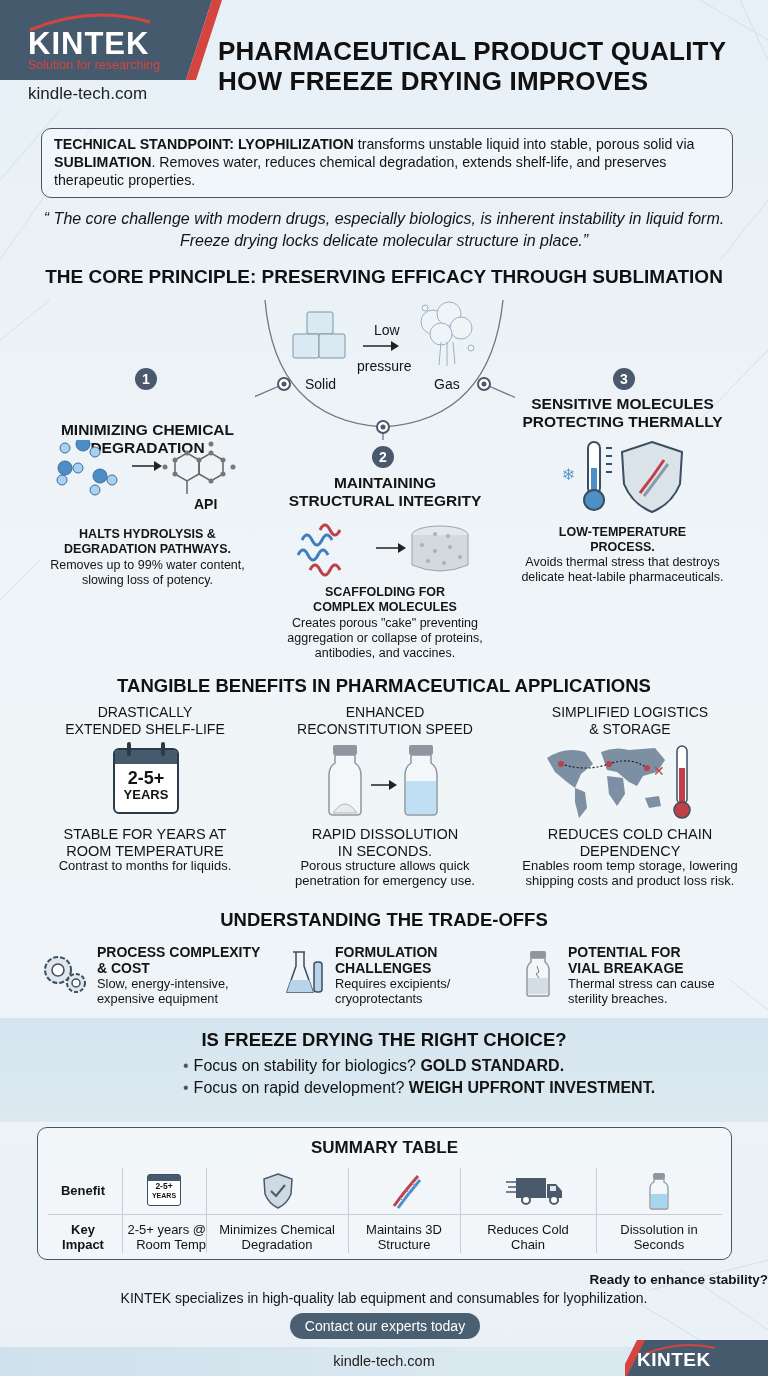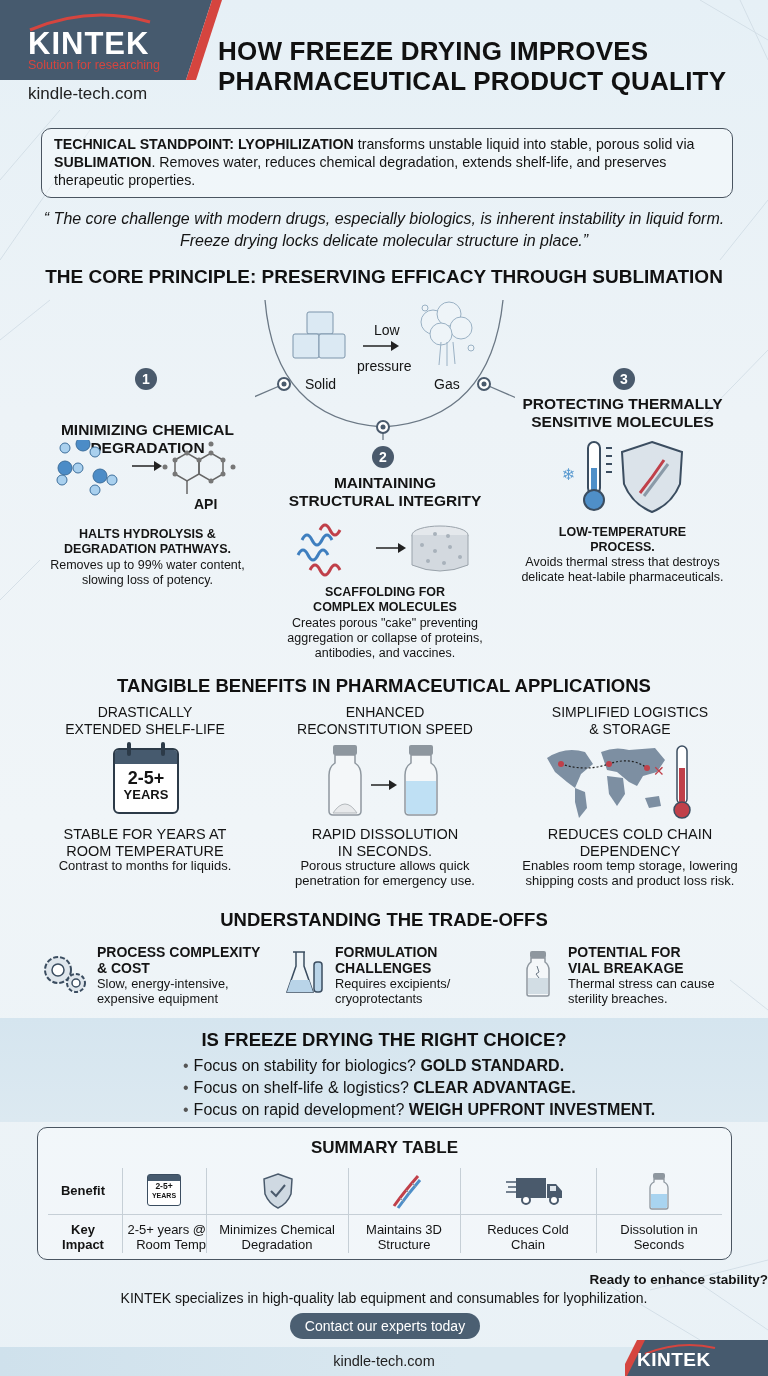--- a/index.html
+++ b/index.html
@@ -90,22 +90,22 @@
 <div class="header">
   <svg class="abs" style="left:0;top:0" width="230" height="80" viewBox="0 0 230 80">
     <polygon points="0,0 212,0 186,80 0,80" fill="#465a6e"></polygon>
     <polygon points="212,0 222,0 196,80 186,80" fill="#d5453f"></polygon>
     <path d="M30,30 Q90,5 150,22" stroke="#d5453f" stroke-width="3" fill="none"></path>
   </svg>
   <div class="logo-text">KINTEK</div>
   <div class="logo-sub">Solution for researching</div>
   <div class="logo-url">kindle-tech.com</div>
   <div class="main-title">
+    <div>PHARMACEUTICAL PRODUCT QUALITY</div>
     <div>HOW FREEZE DRYING IMPROVES</div>
-    <div>PHARMACEUTICAL PRODUCT QUALITY</div>
   </div>
 </div>
 
 <div class="stand-box">
   <b>TECHNICAL STANDPOINT: LYOPHILIZATION</b><span> transforms unstable liquid into stable, porous solid via </span><b>SUBLIMATION</b><span>. Removes water, reduces chemical degradation, extends shelf-life, and preserves therapeutic properties.</span>
 </div>
 
 <div class="quote">“ The core challenge with modern drugs, especially biologics, is inherent instability in liquid form. Freeze drying locks delicate molecular structure in place.”</div>
 
 <div class="h2" style="top:266px;font-size:19px;">THE CORE PRINCIPLE: PRESERVING EFFICACY THROUGH SUBLIMATION</div>
@@ -230,22 +230,22 @@
   <div>COMPLEX MOLECULES</div>
 </div>
 <div class="abs z1 col-desc" style="left:270px;top:616px;width:230px;">
   <div>Creates porous "cake" preventing</div>
   <div>aggregation or collapse of proteins,</div>
   <div>antibodies, and vaccines.</div>
 </div>
 
 <div class="num-badge z1" style="left:613px;top:368px;">3</div>
 <div class="abs z1 col-title" style="left:505px;top:395px;width:235px;">
+  <div>SENSITIVE MOLECULES</div>
   <div>PROTECTING THERMALLY</div>
-  <div>SENSITIVE MOLECULES</div>
 </div>
 <svg class="abs z1" style="left:560px;top:438px" width="130" height="76" viewBox="0 0 130 76">
   <text x="2" y="42" font-size="16" fill="#5a9ad0" font-family="DejaVu Sans, sans-serif">❄</text>
   <rect x="28" y="4" width="12" height="52" rx="6" fill="#fff" stroke="#3b4d60" stroke-width="2"></rect>
   <rect x="31" y="30" width="6" height="28" fill="#4f8fc8"></rect>
   <circle cx="34" cy="62" r="10" fill="#4f8fc8" stroke="#3b4d60" stroke-width="2"></circle>
   <g stroke="#3b4d60" stroke-width="2">
       <line x1="46" y1="10" x2="52" y2="10"></line>
       <line x1="46" y1="18" x2="52" y2="18"></line>
       <line x1="46" y1="26" x2="52" y2="26"></line>
@@ -375,21 +375,20 @@
   <div class="to-title">POTENTIAL FOR</div>
   <div class="to-title">VIAL BREAKAGE</div>
   <div class="to-desc">Thermal stress can cause</div>
   <div class="to-desc">sterility breaches.</div>
 </div>
 
 <div class="band"></div>
 <div class="h2" style="top:1029px;font-size:18.5px;">IS FREEZE DRYING THE RIGHT CHOICE?</div>
 <ul class="bullets">
   <li><span>Focus on stability for biologics? </span><b>GOLD STANDARD.</b></li>
-  <li><span>Focus on shelf-life &amp; logistics? </span><b>CLEAR ADVANTAGE.</b></li>
   <li><span>Focus on rapid development? </span><b>WEIGH UPFRONT INVESTMENT.</b></li>
 </ul>
 
 <div class="summary">
   <div class="sum-title">SUMMARY TABLE</div>
   <div class="tbl">
     <div class="hline"></div>
     <div class="vline" style="left:74px"></div>
     <div class="vline" style="left:158px"></div>
     <div class="vline" style="left:300px"></div>

